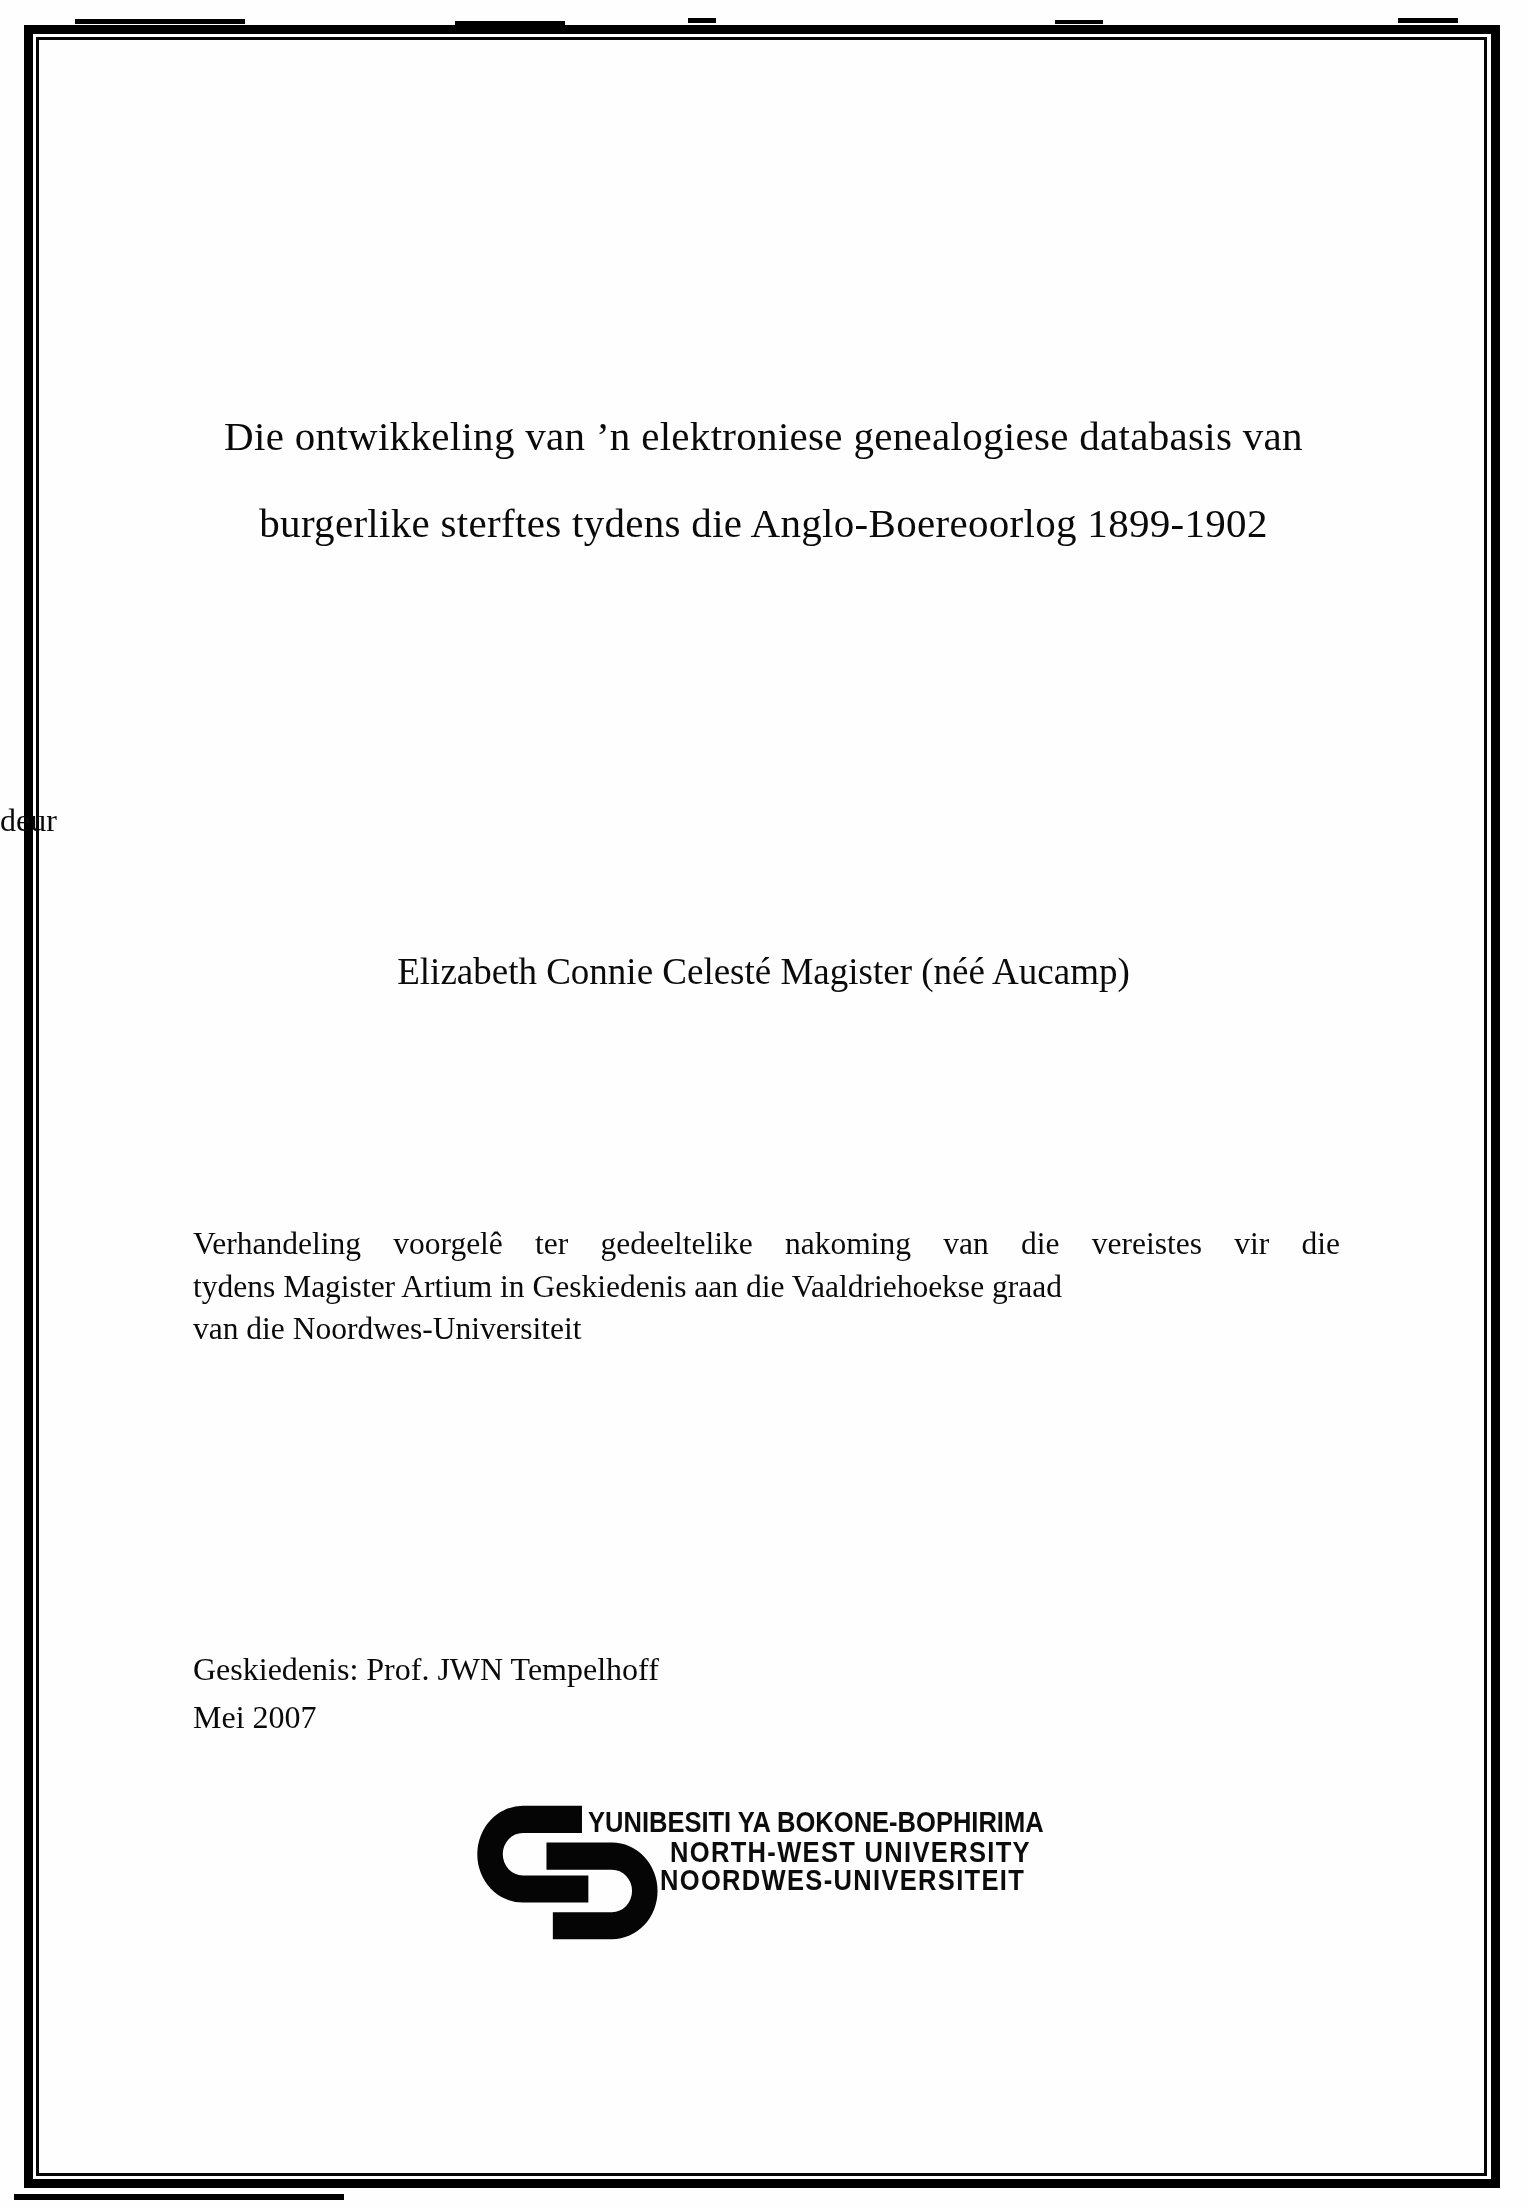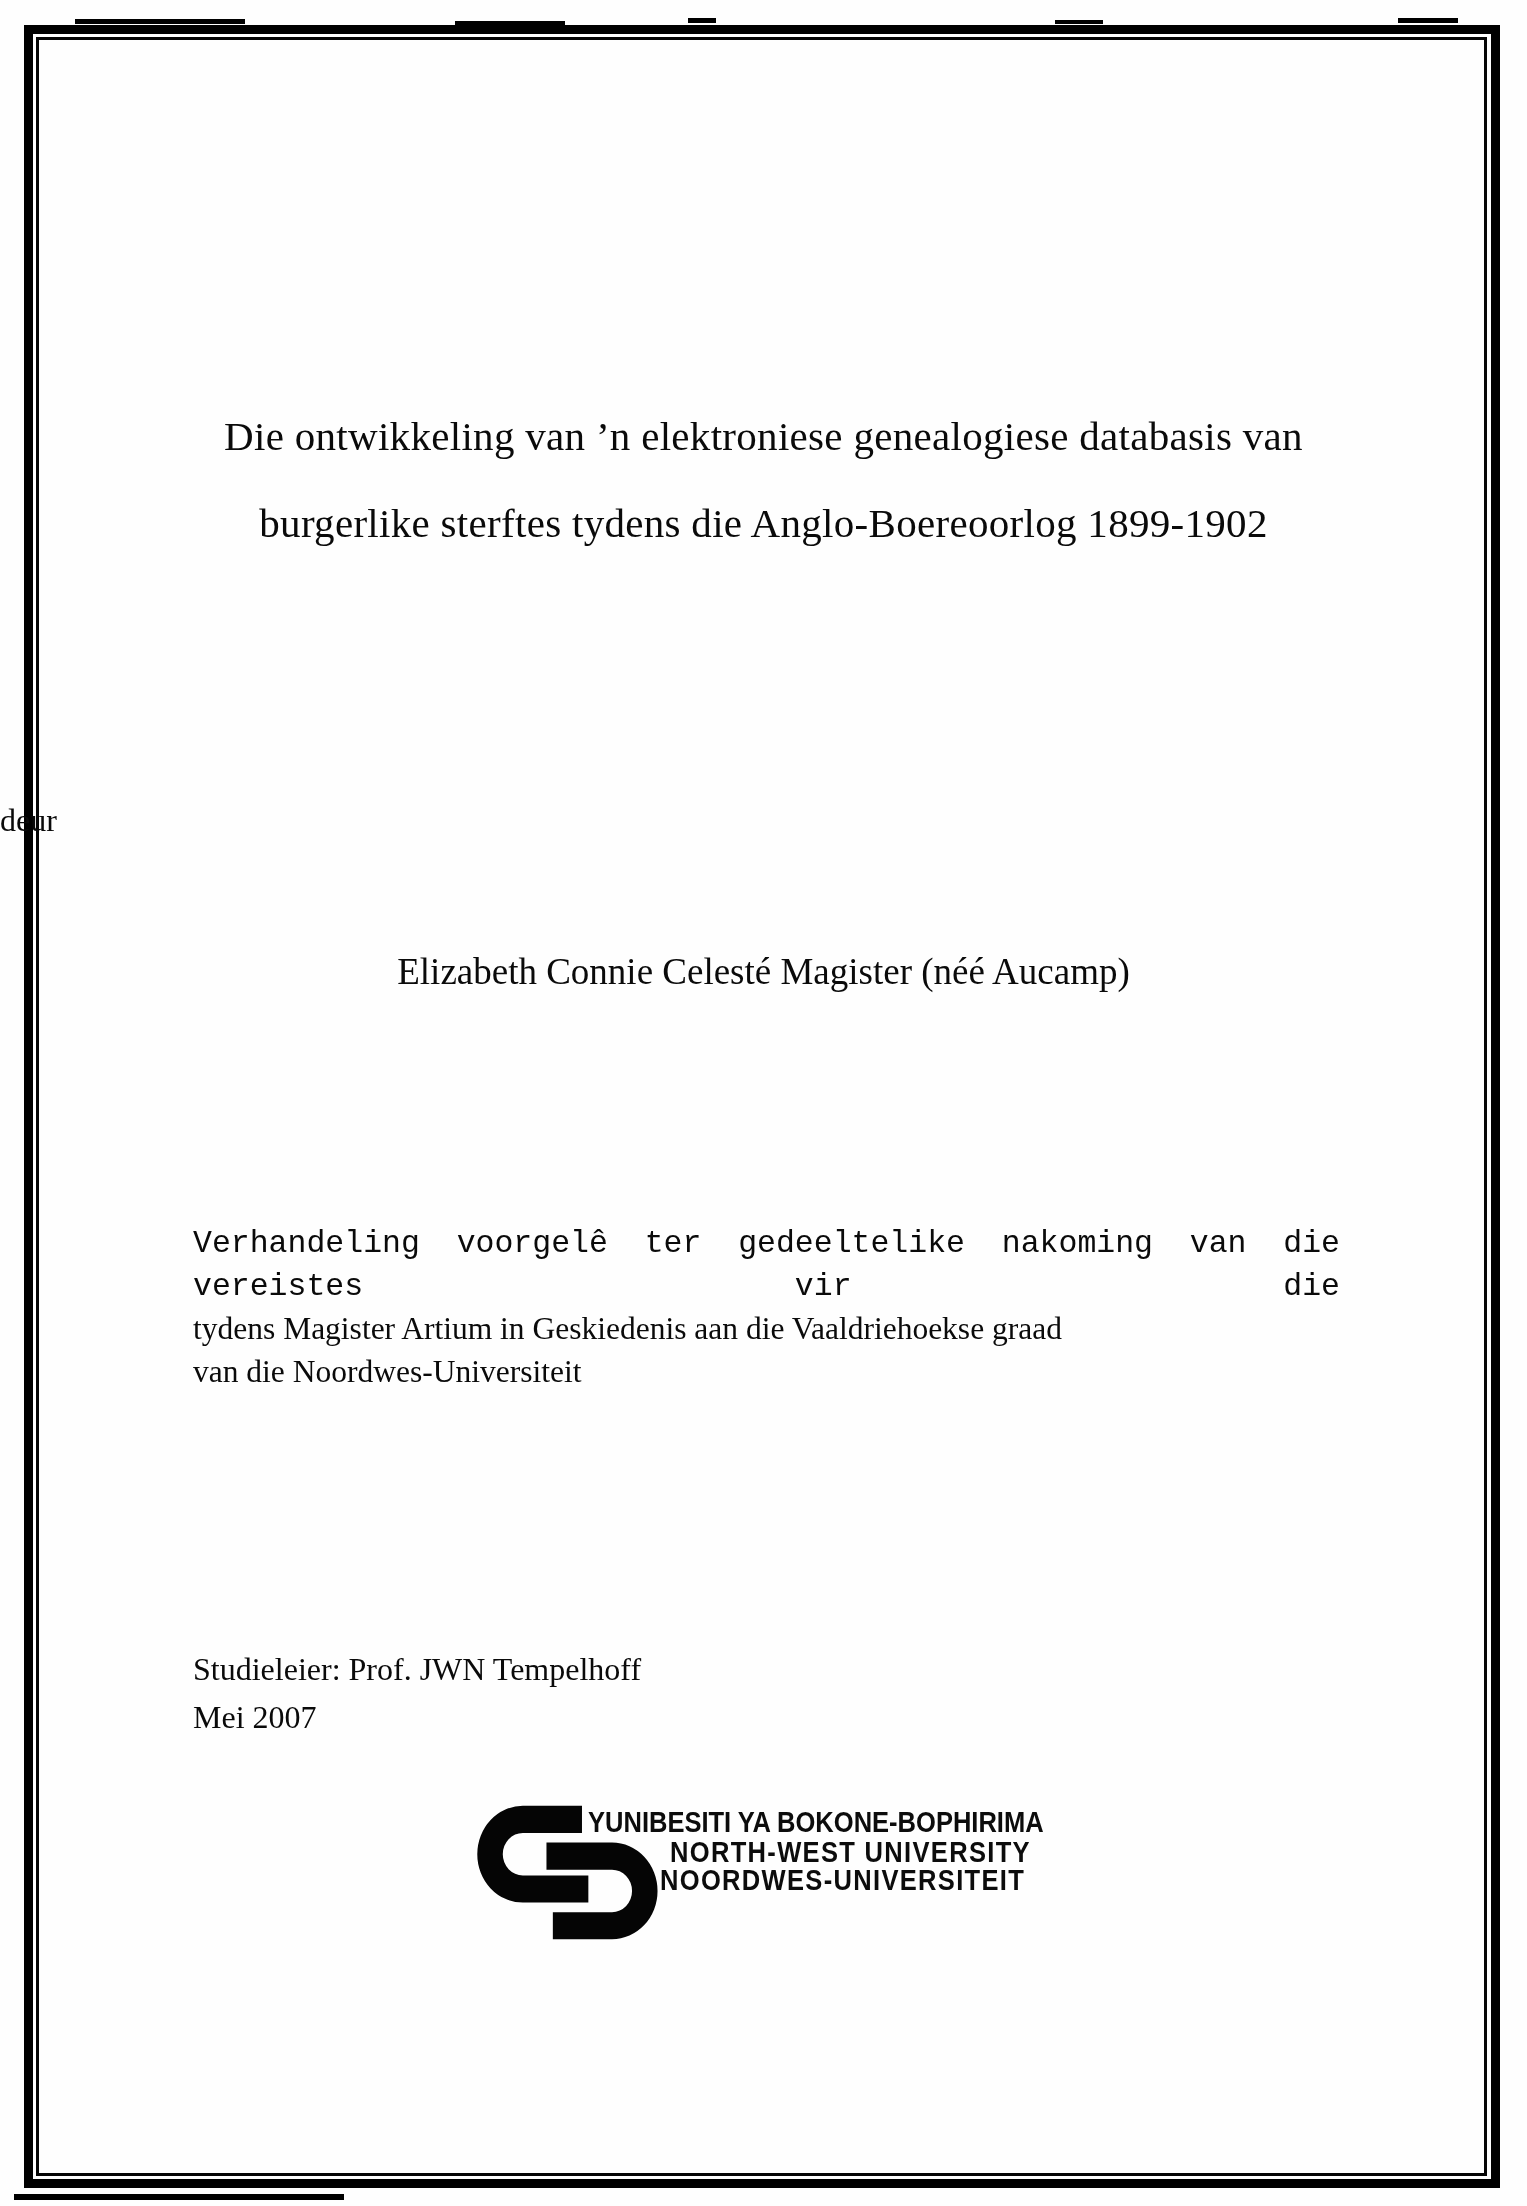--- a/index.html
+++ b/index.html
@@ -60,21 +60,21 @@
     text-align: center;
     font-size: 37px;
   }
 
   .declaration {
     position: absolute;
     top: 1223px; left: 193px; width: 1147px;
     font-size: 31.5px;
     line-height: 42.5px;
   }
-  .decl-justify { text-align: justify; text-align-last: justify; font-family: Liberation Mono, monospace; }
+  .decl-justify { text-align: justify; text-align-last: justify; }
   .italic { }
 
   .supervisor-block {
     position: absolute;
     top: 1645px; left: 193px;
     font-size: 32px;
     line-height: 48px;
   }
 
   .logo-block {
@@ -121,21 +121,21 @@
 
   <div class="author">Elizabeth Connie Celesté Magister (néé Aucamp)</div>
 
   <div class="declaration">
     <div class="decl-line decl-justify">Verhandeling voorgelê ter gedeeltelike nakoming van die vereistes vir die</div>
     <div class="decl-line"><span>tydens </span><span class="italic">Magister Artium</span><span> in Geskiedenis aan die Vaaldriehoekse graad</span></div>
     <div class="decl-line">van die Noordwes-Universiteit</div>
   </div>
 
   <div class="supervisor-block">
-    <div>Studieleier: Prof. JWN Tempelhoff</div>
+    <div>Geskiedenis: Prof. JWN Tempelhoff</div>
     <div>Mei 2007</div>
   </div>
 
   <div class="logo-block">
     <svg class="logo-mark" width="193" height="145" viewBox="0 0 212 150" preserveAspectRatio="none" aria-hidden="true">
       <path transform="translate(8,4)" d="M115 0 H50 A50 50 0 0 0 50 100 H122 V72 H50 A22 22 0 0 1 50 28 H115 Z"></path>
       <path transform="translate(206,142) rotate(180)" d="M115 0 H50 A50 50 0 0 0 50 100 H122 V72 H50 A22 22 0 0 1 50 28 H115 Z"></path>
     </svg>
     <div class="logo-line logo-line1">YUNIBESITI YA BOKONE-BOPHIRIMA</div>
     <div class="logo-line logo-line2">NORTH-WEST UNIVERSITY</div>

